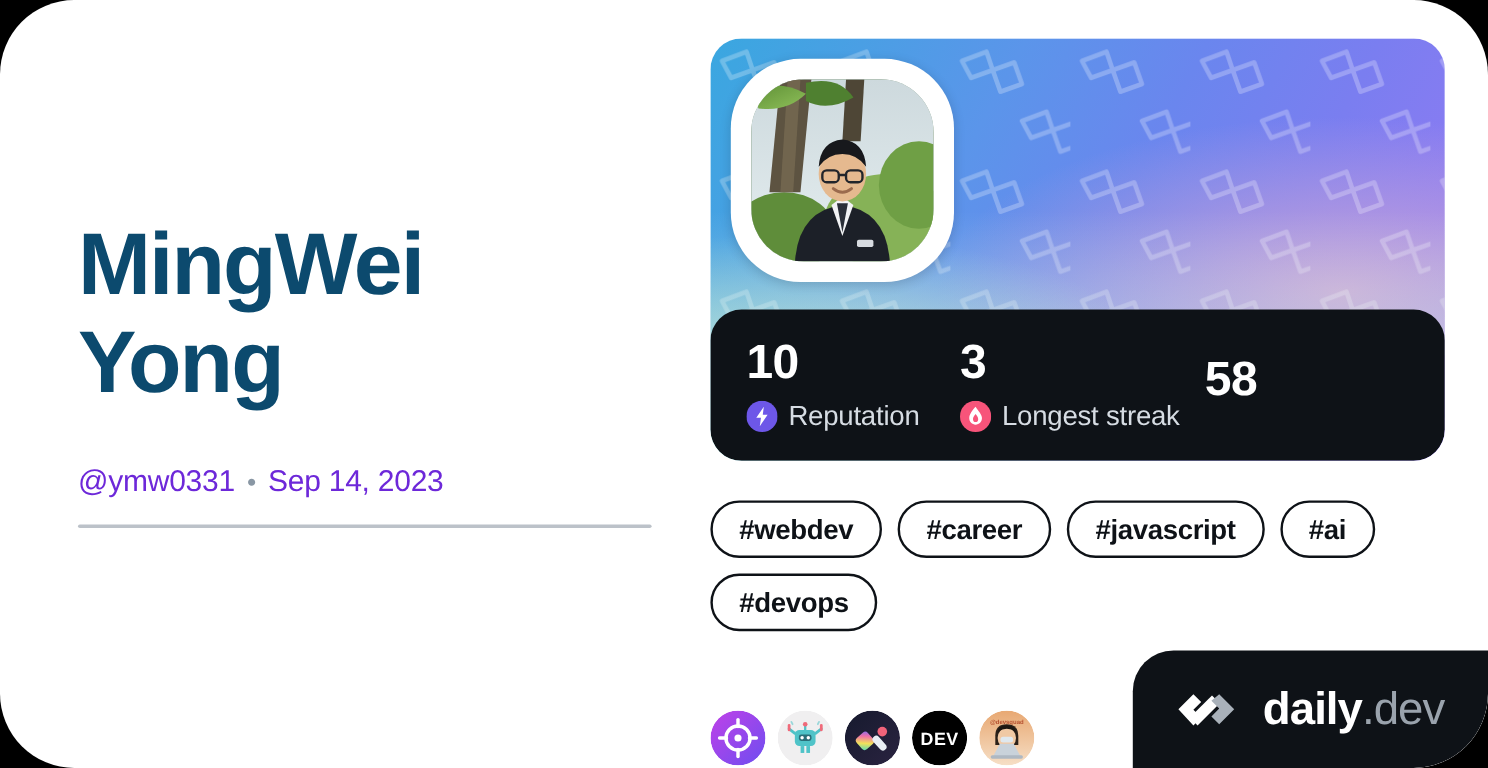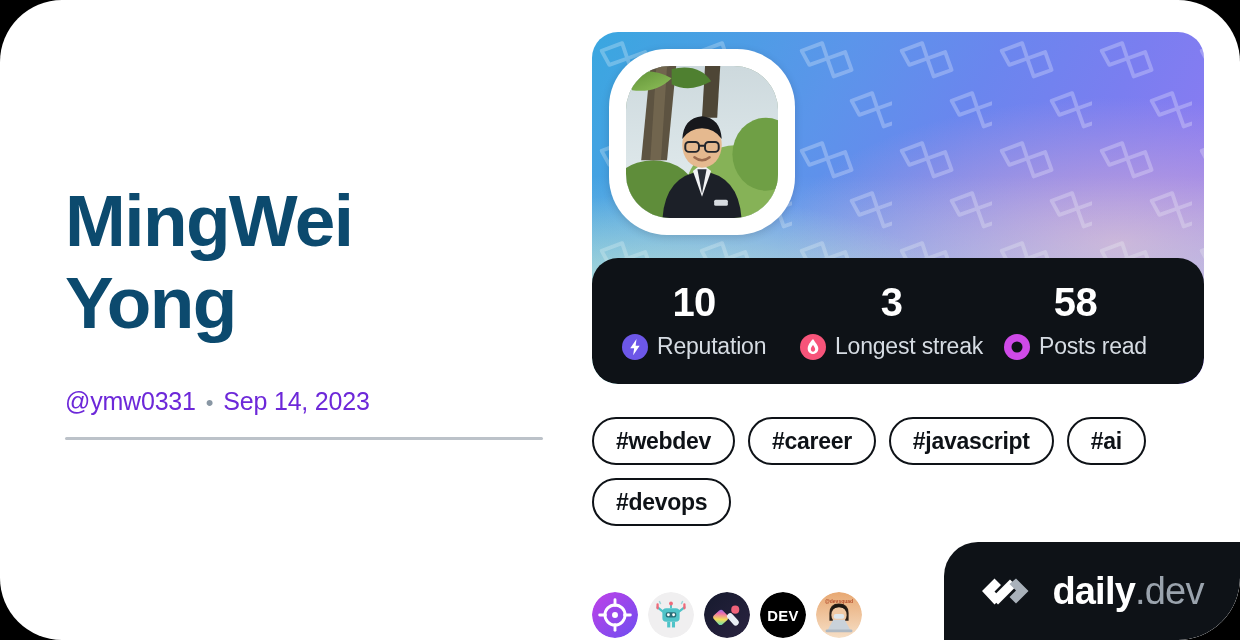--- a/index.html
+++ b/index.html
@@ -58,21 +58,20 @@
     width: 478px; height: 3px;
     background: #bcc2c9;
     border-radius: 2px;
   }
 
   
   .right-panel {
     position: absolute;
     left: 592px; top: 32px;
     width: 612px;
-    text-align: center;
   }
 
   
   .cover {
     position: relative;
     width: 612px; height: 352px;
     border-radius: 26px;
     overflow: hidden;
     background:
       radial-gradient(130% 100% at 12% 88%, #b9e8c9 0%, rgba(185,232,201,0) 42%),
@@ -318,27 +317,20 @@
               <circle cx="12" cy="12" r="12" fill="#f7547a"></circle>
               <path d="M12 4.6 C12 4.6 7.1 9.4 7.1 13.3 C7.1 16.2 9.3 18.4 12 18.4 C14.7 18.4 16.9 16.2 16.9 13.3 C16.9 10.6 14.3 8.1 12 4.6 Z" fill="#ffffff"></path>
               <path d="M12 10.2 C12 10.2 10 12.4 10 14.1 C10 15.4 10.9 16.4 12 16.4 C13.1 16.4 14 15.4 14 14.1 C14 12.8 13 11.6 12 10.2 Z" fill="#f7547a"></path>
             </svg>
             <span class="stat-label">Longest streak</span>
           </div>
         </div>
 
         <div class="stat">
           <div class="stat-value">58</div>
-          <div class="stat-label-row">
-            <svg class="stat-icon" viewBox="0 0 24 24" xmlns="http://www.w3.org/2000/svg">
-              <circle cx="12" cy="12" r="12" fill="#cf4ae8"></circle>
-              <circle cx="12" cy="12" r="5.1" fill="#0e1217"></circle>
-            </svg>
-            <span class="stat-label">Posts read</span>
-          </div>
         </div>
 
       </div>
     </div>
 
     <div class="tags">
       <div class="tag">#webdev</div>
       <div class="tag">#career</div>
       <div class="tag">#javascript</div>
       <div class="tag">#ai</div>

